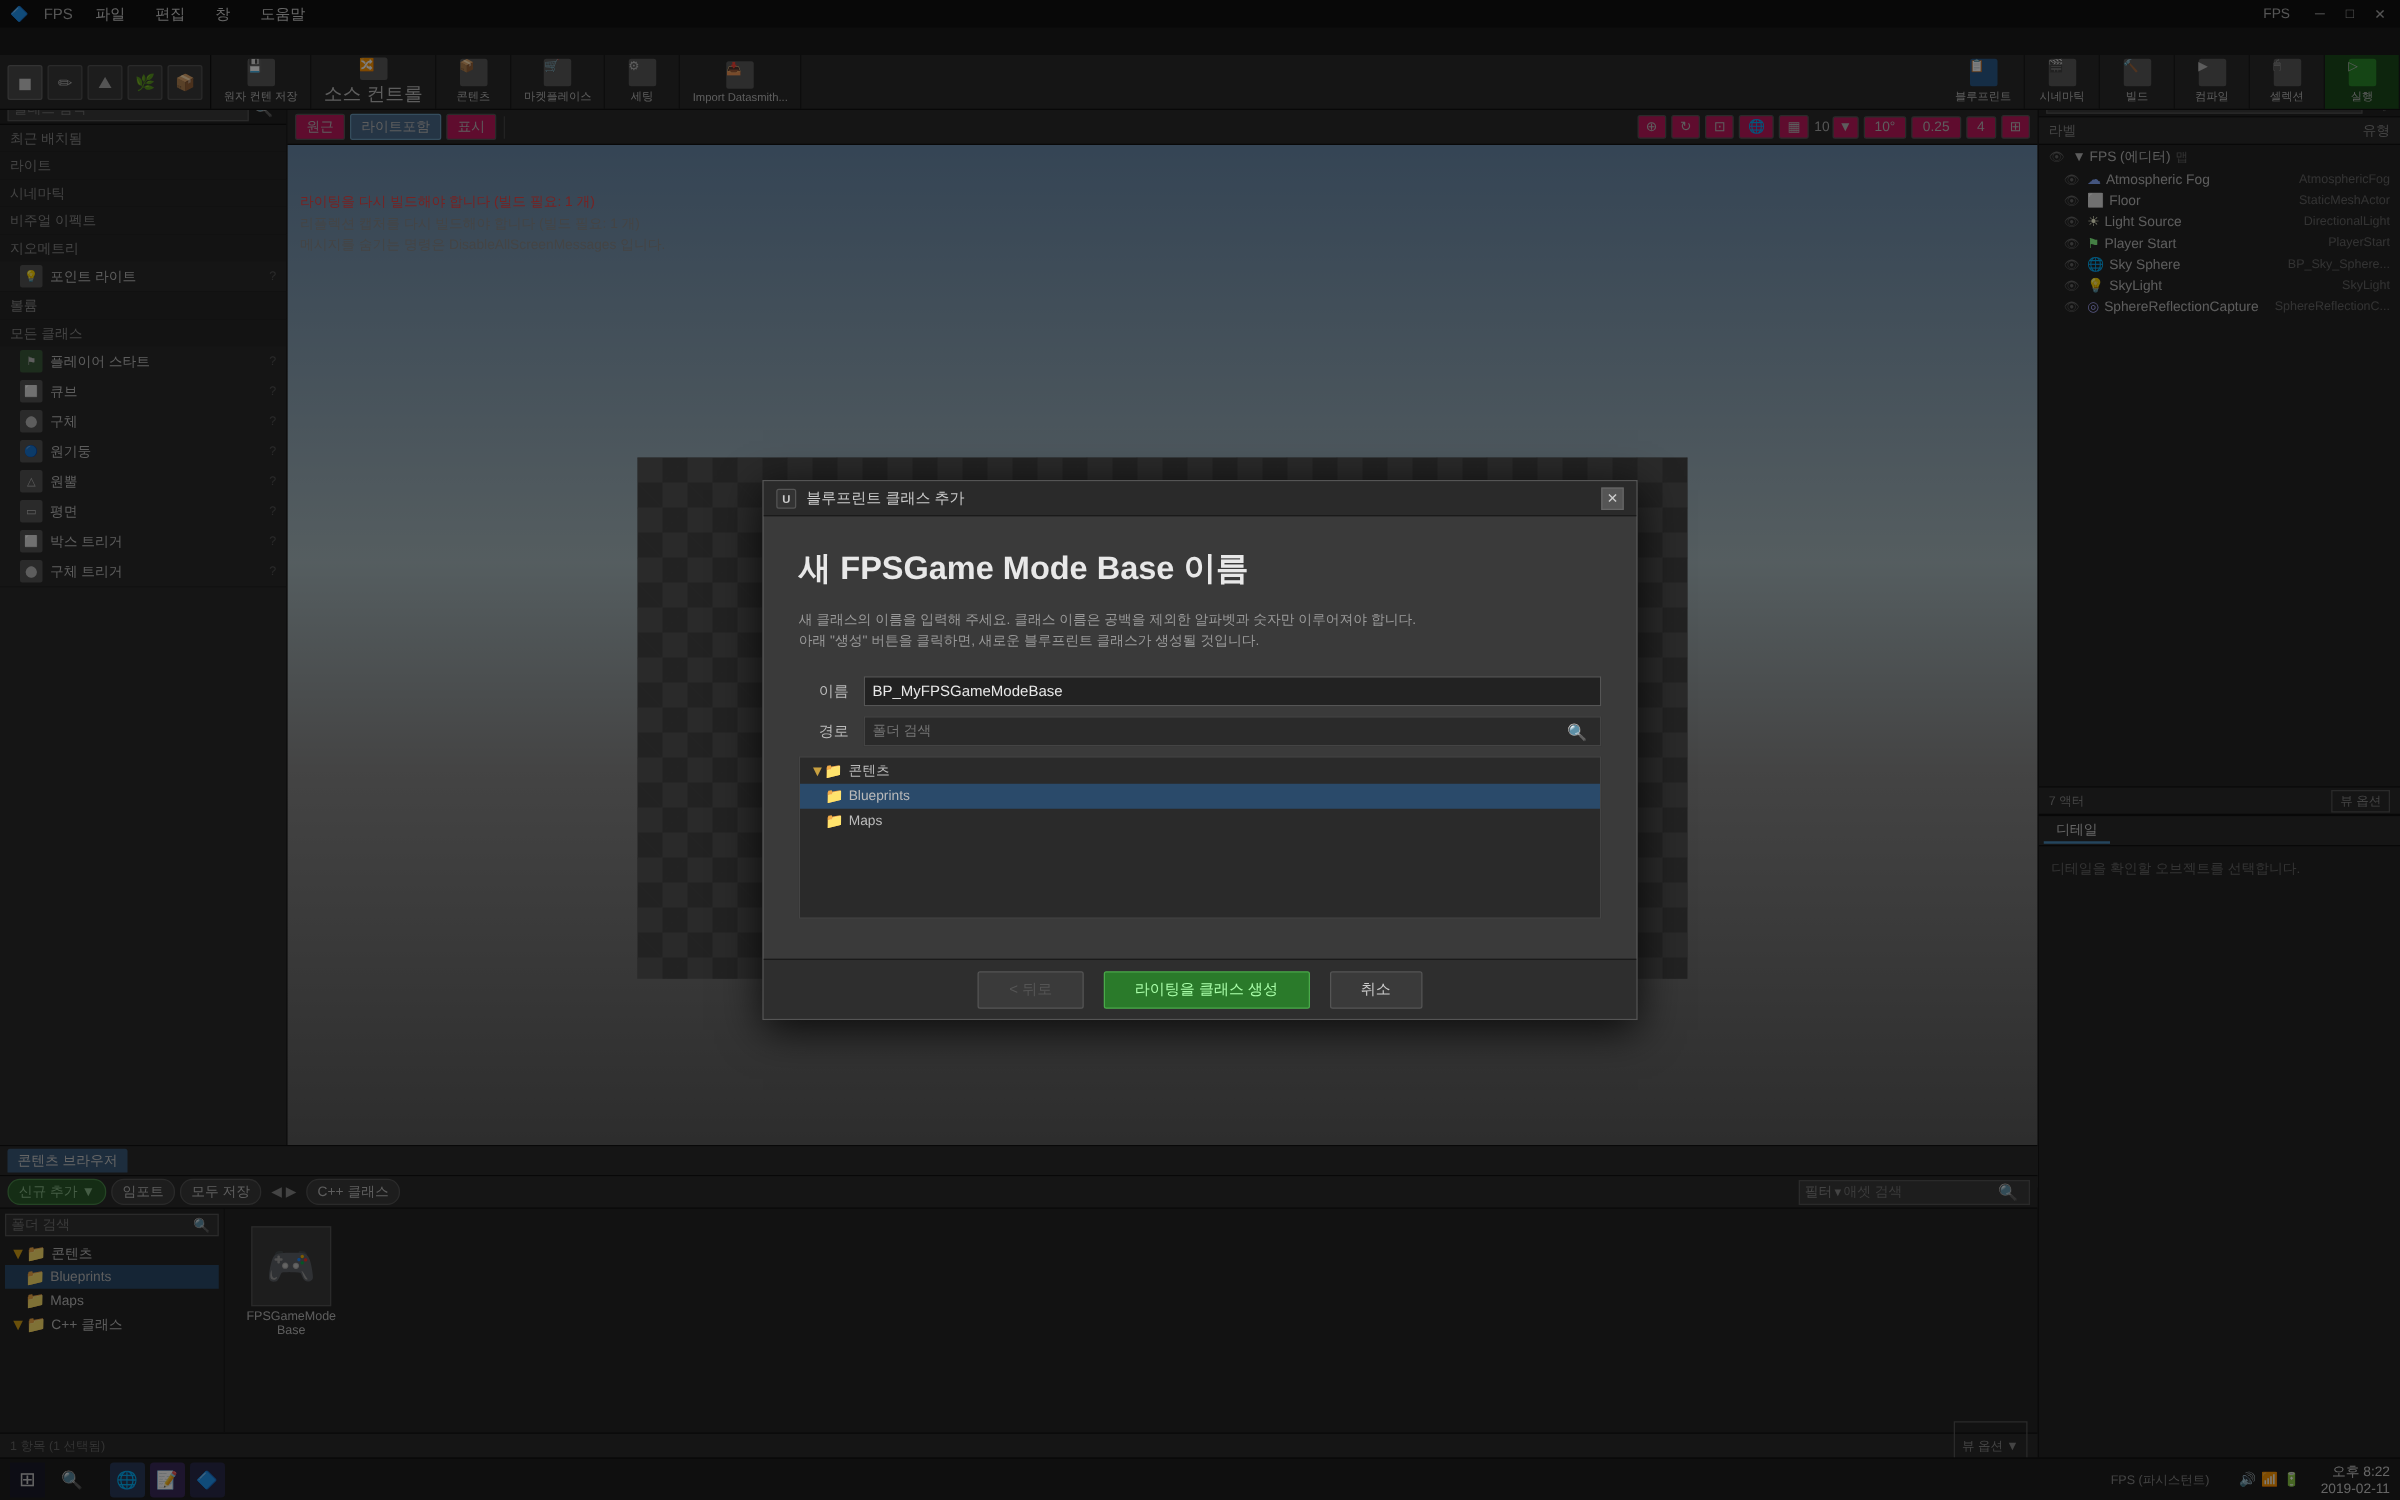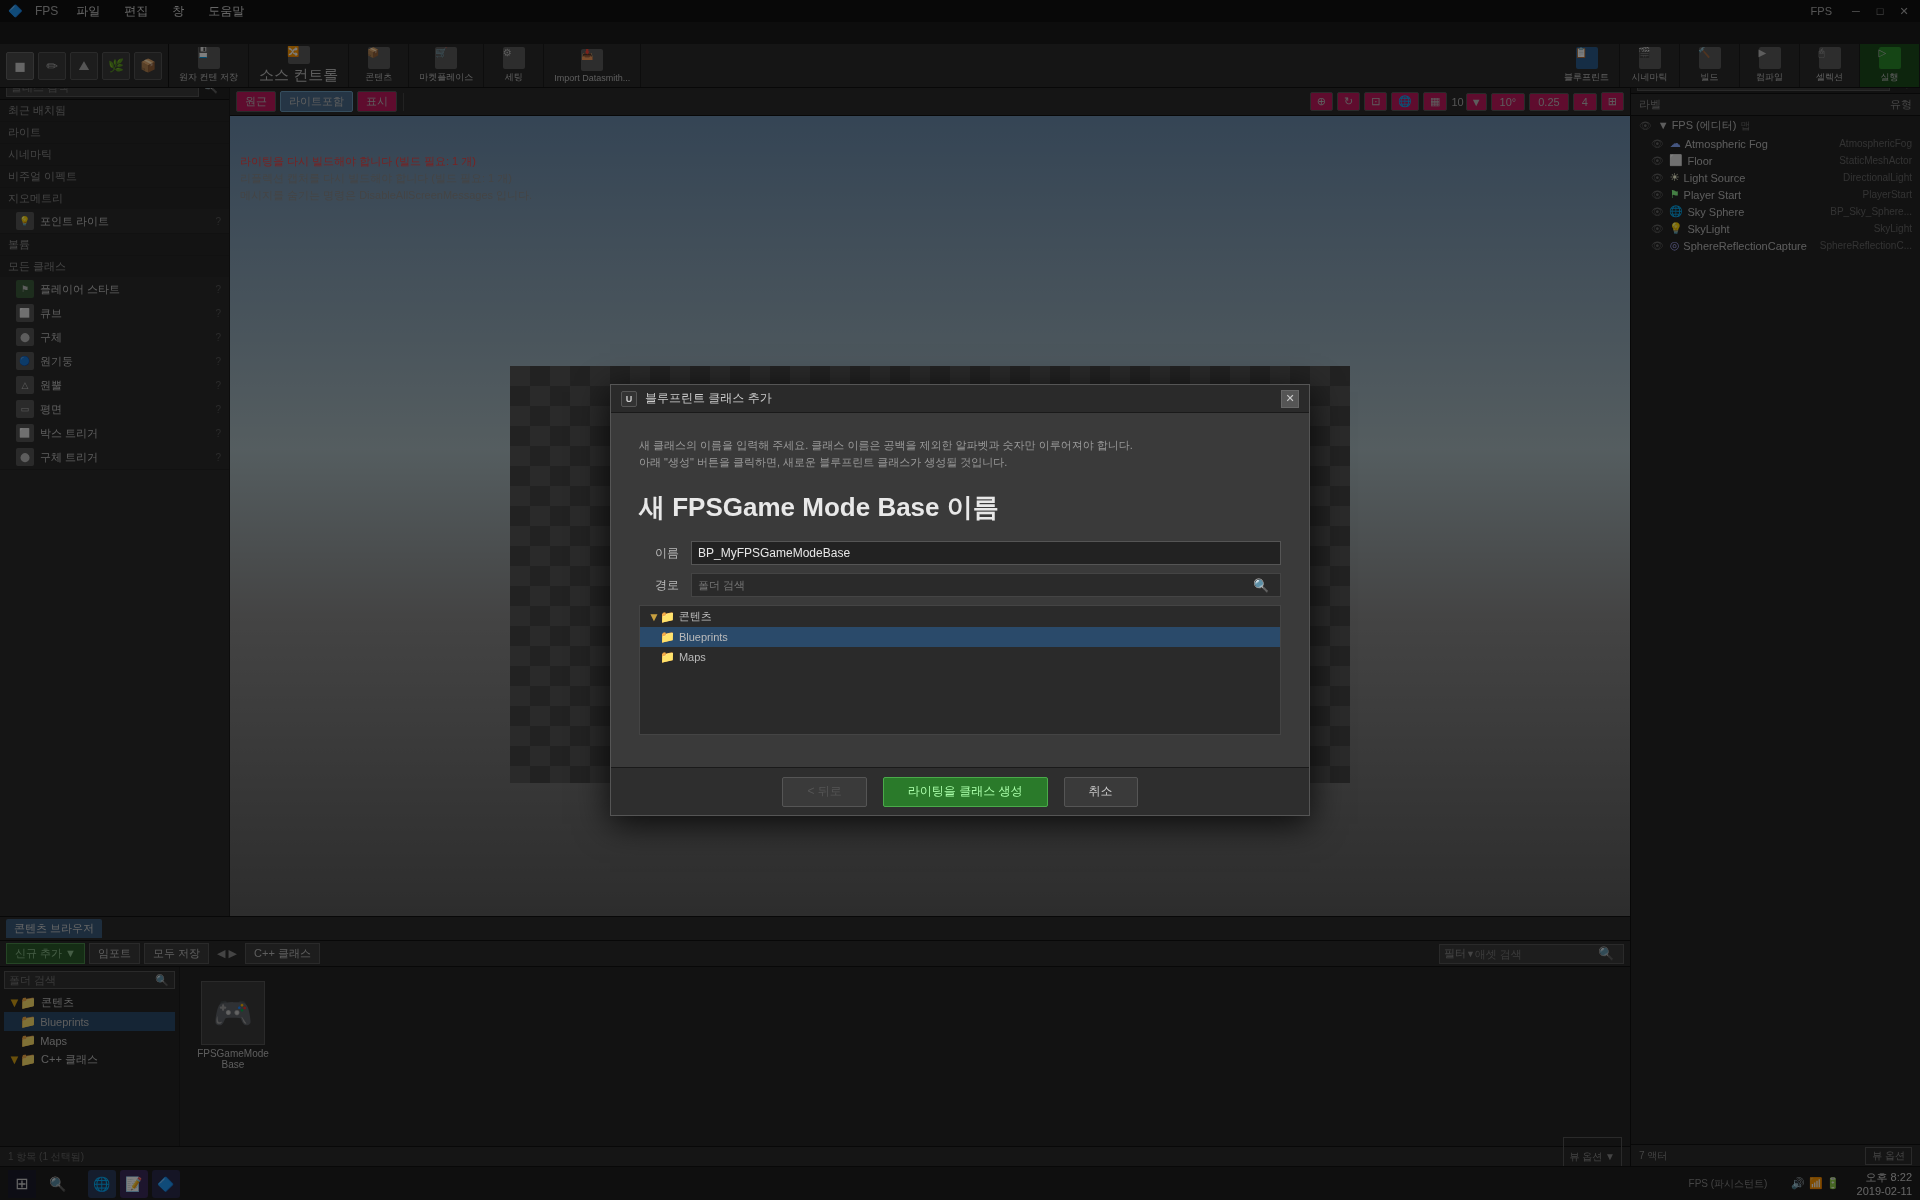--- a/index.html
+++ b/index.html
@@ -387,21 +387,21 @@
       gap: 4px;
       border-bottom: 1px solid #111;
     }
     .cb-btn {
       padding: 2px 8px;
       background: #3a3a3a;
       border: 1px solid #555;
       color: #bbb;
       font-size: 11px;
       cursor: pointer;
-      border-radius: 0;
+      border-radius: 10px;
     }
     .cb-btn.green { background: #2a5a2a; border-color: #4a8a4a; color: #8aba8a; }
 
     #cb-content {
       display: flex;
       flex: 1;
       overflow: hidden;
     }
     #cb-left {
       width: 180px;
@@ -901,20 +901,28 @@
       <span style="flex:1;">SphereReflectionCapture</span>
       <span class="outliner-item-type">SphereReflectionC...</span>
     </div>
 
   </div>
   <div style="height:22px;background:#2a2a2a;display:flex;align-items:center;padding:0 8px;font-size:10px;color:#888;border-top:1px solid #111;">
     <span style="flex:1;">7 액터</span>
     <button style="background:none;border:1px solid #555;color:#888;font-size:10px;padding:1px 6px;cursor:pointer;">뷰 옵션</button>
   </div>
 
+  <div style="flex:1;display:flex;flex-direction:column;border-top:2px solid #111;">
+    <div id="details-tab-header" style="height:24px;background:#2a2a2a;display:flex;align-items:center;padding:0 4px;border-bottom:1px solid #111;">
+      <div class="dtab active">디테일</div>
+    </div>
+    <div id="details-content">
+      <span style="color:#666;font-size:11px;">디테일을 확인할 오브젝트를 선택합니다.</span>
+    </div>
+  </div>
 </div>
 
 <div id="main-area" style="right:290px;">
   <div id="viewport-toolbar">
     <button class="vp-btn">원근</button>
     <button class="vp-btn active">라이트포함</button>
     <button class="vp-btn">표시</button>
 
     <div class="vp-separator"></div>
 
@@ -1056,25 +1064,25 @@
 <div id="dialog-overlay">
   <div id="dialog">
     <div id="dialog-titlebar">
       <div id="dialog-titlebar-left">
         <div class="ue-logo">U</div>
         <span>블루프린트 클래스 추가</span>
       </div>
       <div id="dialog-close">✕</div>
     </div>
     <div id="dialog-body">
+      <div id="dialog-title-text">새 FPSGame Mode Base 이름</div>
       <div id="dialog-desc">
         <div>새 클래스의 이름을 입력해 주세요. 클래스 이름은 공백을 제외한 알파벳과 숫자만 이루어져야 합니다.</div>
         <div>아래 "생성" 버튼을 클릭하면, 새로운 블루프린트 클래스가 생성될 것입니다.</div>
       </div>
-      <div id="dialog-title-text">새 FPSGame Mode Base 이름</div>
 
       <div class="dialog-field-row">
         <div class="dialog-field-label">이름</div>
         <input type="text" class="dialog-field-input" value="BP_MyFPSGameModeBase" style="">
       </div>
 
       <div class="dialog-field-row">
         <div class="dialog-field-label">경로</div>
         <div class="dialog-field-search">
           <input type="text" style="background: transparent; border: none; color: rgb(136, 136, 136); font-size: 11px; flex: 1 1 0%; outline: none;" placeholder="폴더 검색">

